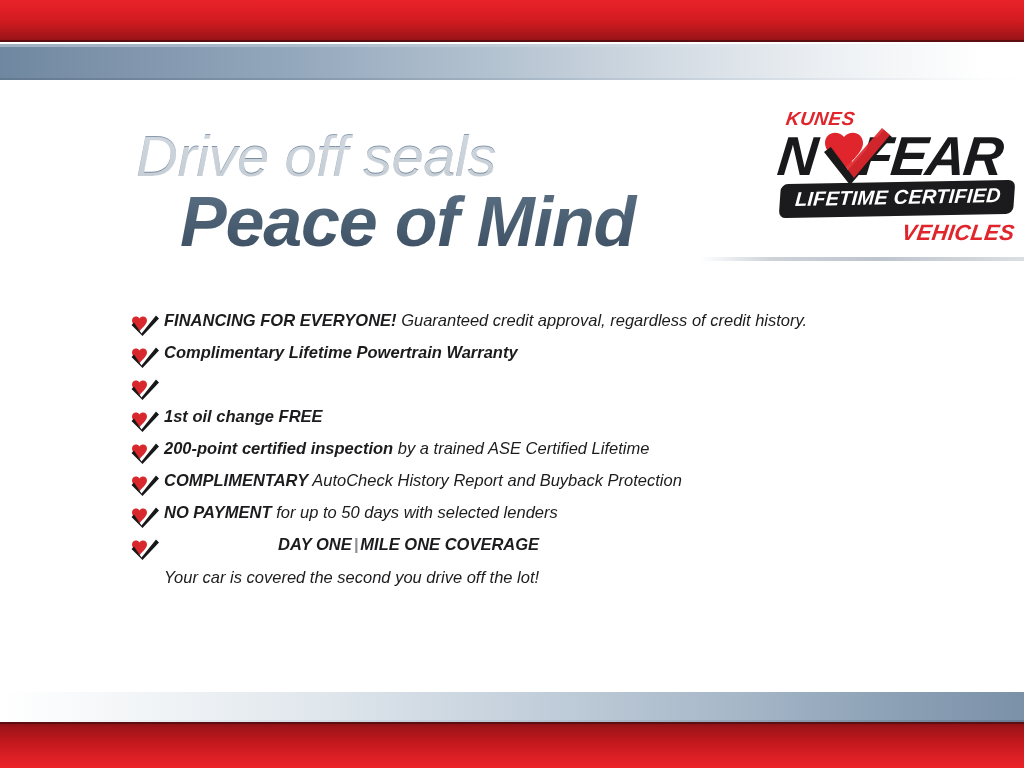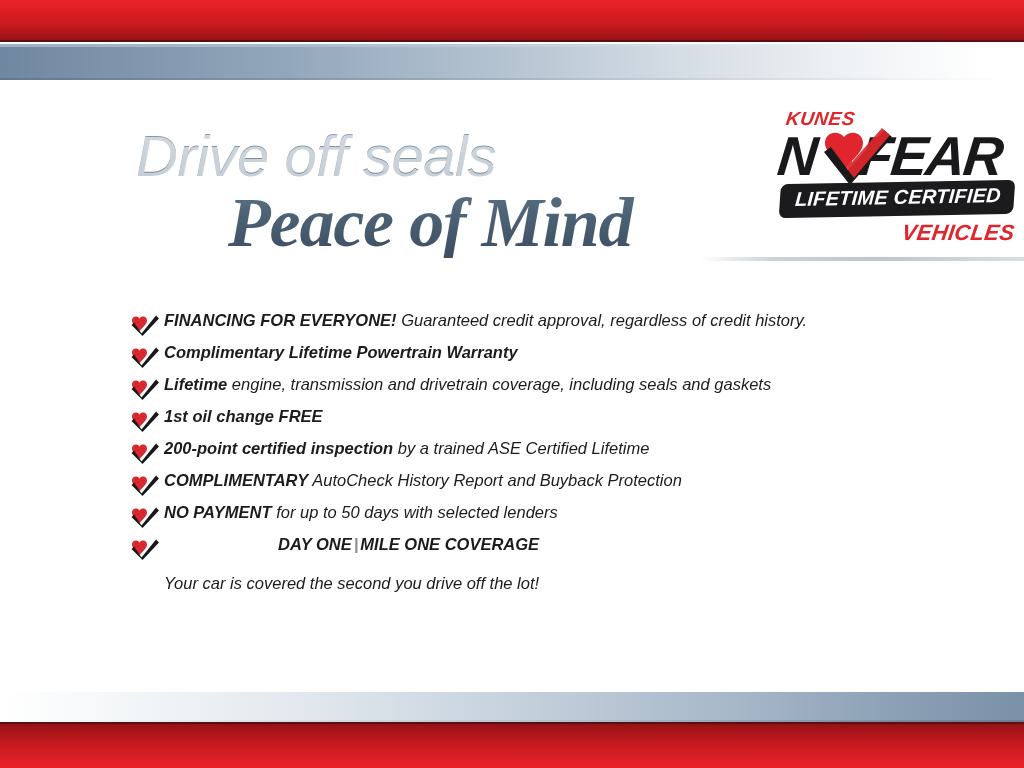--- a/index.html
+++ b/index.html
@@ -74,26 +74,25 @@
     -webkit-text-fill-color:transparent;
     text-shadow:0 1px 0 rgba(255,255,255,.6);
   }
   .headline-line2 {
     font-size:70px;
     font-weight:700;
     font-style:italic;
     letter-spacing:-1.2px;
     line-height:1.02;
     margin-top:2px;
-    margin-left:92px;
+    margin-left:44px;
     color:#46586c;
     background:linear-gradient(to bottom, #5d7186 0%, #4c6074 45%, #3c4e60 100%);
     -webkit-background-clip:text;
     background-clip:text;
-    font-family:Liberation Serif, serif;
     -webkit-text-fill-color:transparent;
   }
 
   
   .divider {
     position:absolute; left:700px; top:257px; width:324px; height:4px;
     background:linear-gradient(to right, rgba(200,206,212,0) 0%, rgba(196,203,210,.85) 22%, rgba(186,194,202,.95) 55%, rgba(206,212,218,.75) 100%);
   }
 
   
@@ -169,21 +168,21 @@
   }
   .bullet-text b {
     font-weight:700;
     margin-top:32px;
   }
   .bullet-sub {
     font-size:16.5px;
     font-style:italic;
     color:#1c1c1e;
     line-height:1.18;
-    margin-top:20px;
+    margin-top:14px;
     margin-left:34px;
     white-space:nowrap;
   }
   .sep { font-weight:700; color:#8d8d92; padding:0 2px; }
 </style>
 </head>
 <body>
 
 <div id="page">
 
@@ -232,21 +231,20 @@
         <path d="M4 8.5 L11.5 19.5 L26 1.5 L29 4.5 L12.5 22 L1.5 11 Z" fill="#18181a"></path>
       </svg>
       <div class="bullet-text"><b>Complimentary Lifetime Powertrain Warranty</b><span></span></div>
     </div>
 
     <div class="bullet-row">
       <svg class="bullet-icon" viewBox="0 0 30 22">
         <path d="M2 6.5 C2 2.5, 7 1, 9.5 4.5 C12 1, 17 2.5, 17 6.5 C17 10.5, 11 15, 9.5 17 C8 15, 2 10.5, 2 6.5 Z" fill="#d8272d"></path>
         <path d="M4 8.5 L11.5 19.5 L26 1.5 L29 4.5 L12.5 22 L1.5 11 Z" fill="#18181a"></path>
       </svg>
-      <div class="bullet-text"><b>Lifetime</b><span> engine, transmission and drivetrain coverage, including seals and gaskets</span></div>
     </div>
 
     <div class="bullet-row">
       <svg class="bullet-icon" viewBox="0 0 30 22">
         <path d="M2 6.5 C2 2.5, 7 1, 9.5 4.5 C12 1, 17 2.5, 17 6.5 C17 10.5, 11 15, 9.5 17 C8 15, 2 10.5, 2 6.5 Z" fill="#d8272d"></path>
         <path d="M4 8.5 L11.5 19.5 L26 1.5 L29 4.5 L12.5 22 L1.5 11 Z" fill="#18181a"></path>
       </svg>
       <div class="bullet-text"><b>1st oil change FREE</b><span></span></div>
     </div>
 

